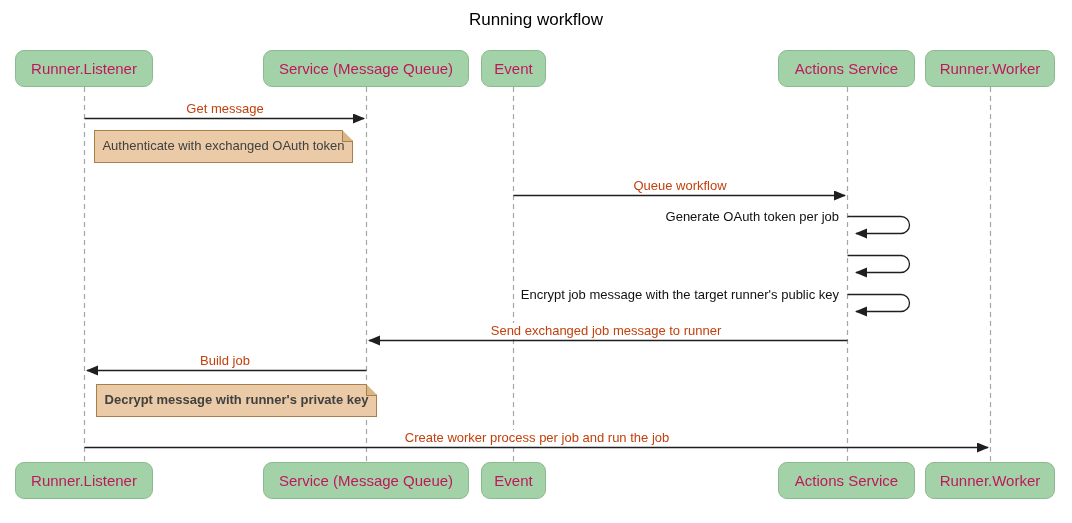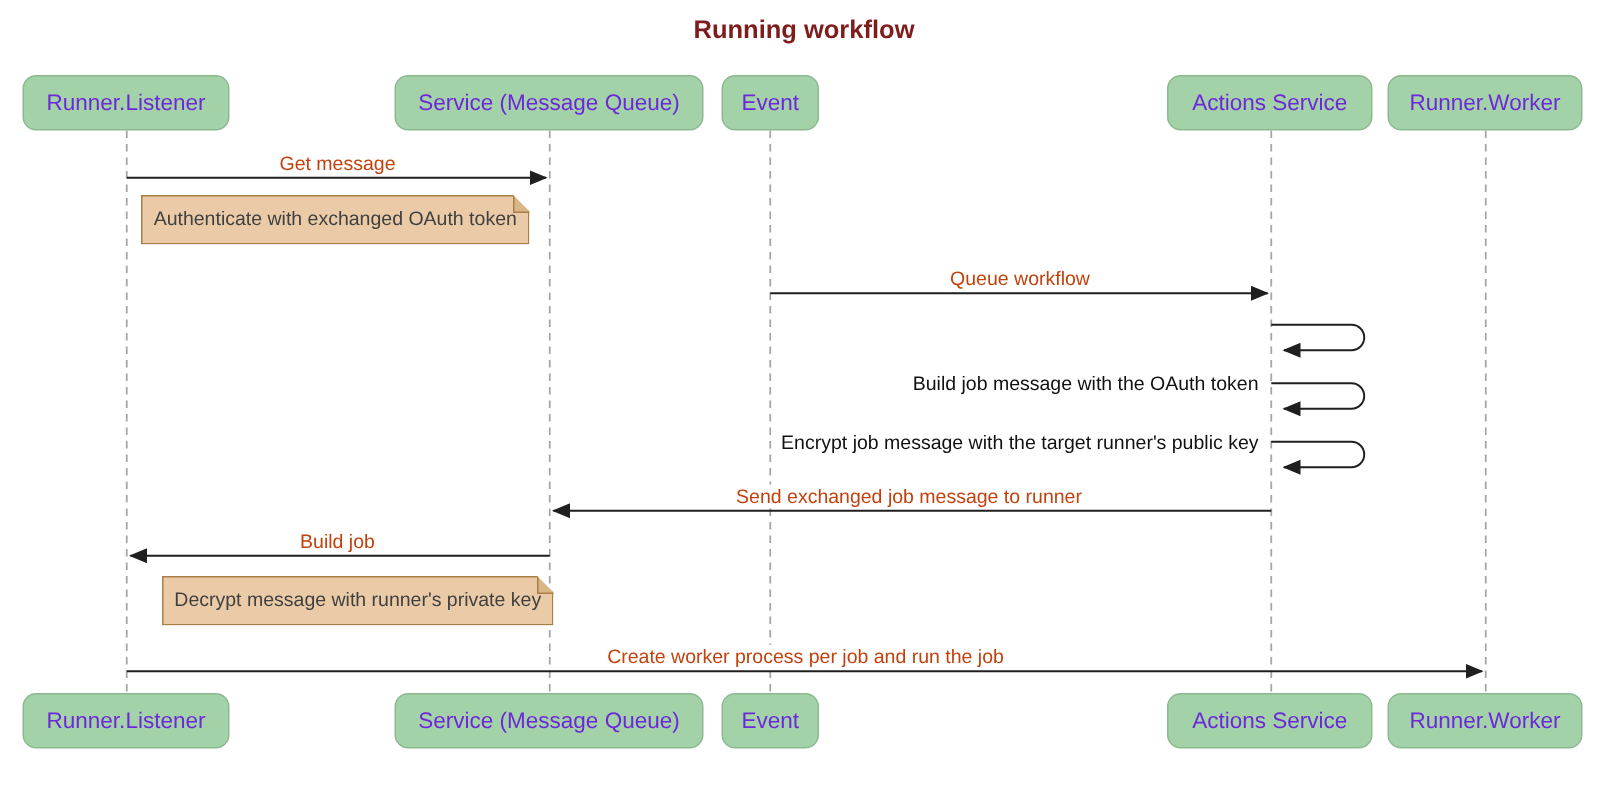--- a/index.html
+++ b/index.html
@@ -2,27 +2,27 @@
 <html><head>
 <meta charset="utf-8">
 <style>
   html,body { margin:0; padding:0; background:#ffffff; }
   .canvas {
     position:relative; width:1072px; height:523px; background:#ffffff;
     font-family:"Liberation Sans", sans-serif; color:#111; overflow:hidden;
   }
   .title {
     position:absolute; left:0; right:0; top:10px; text-align:center;
-    font-size:17px; font-weight:bold; color:#7f1d1d;
+    font-size:17px; font-weight:normal; color:#000000;
   }
   .actor {
     position:absolute; height:37px; box-sizing:border-box;
     background:#A4D2A8; border:1px solid #8CBA90; border-radius:9px;
     display:flex; align-items:center; justify-content:center;
-    font-size:15px; color:#6d28d9; white-space:nowrap;
+    font-size:15px; color:#be185d; white-space:nowrap;
   }
   .svg-layer { position:absolute; left:0; top:0; }
   .msg-label {
     position:absolute; transform:translateX(-50%);
     font-size:13px; line-height:15px; color:#c2410c; white-space:nowrap;
     background:#ffffff; padding:0 3px;
   }
   .loop-label {
     position:absolute; font-size:13px; line-height:16px; color:#111;
     white-space:nowrap; text-align:right; background:#ffffff; padding:0 3px;
@@ -101,28 +101,28 @@
     </div>
   <div class="actor" style="left:778px; top:462px; width:137px;">
       <span>Actions Service</span>
     </div>
   <div class="actor" style="left:925px; top:462px; width:130px;">
       <span>Runner.Worker</span>
     </div>
 
   <div class="msg-label" style="left:225px; top:101px;">Get message</div>
   <div class="msg-label" style="left:680px; top:178px;">Queue workflow</div>
-  <div class="loop-label" style="right:230px; top:248px;">Build job message with the OAuth token</div>
+  <div class="loop-label" style="right:230px; top:209px;">Generate OAuth token per job</div>
   <div class="loop-label" style="right:230px; top:287px;">Encrypt job message with the target runner's public key</div>
   <div class="msg-label" style="left:606px; top:323px;">Send exchanged job message to runner</div>
   <div class="msg-label" style="left:225px; top:353px;">Build job</div>
   <div class="msg-label" style="left:537px; top:430px;">Create worker process per job and run the job</div>
 
   <div class="note" style="left:94px; top:130px; width:259px;">
     <span>Authenticate with exchanged OAuth token</span>
     <span class="fold"></span>
   </div>
-  <div class="note" style="left:108px; top:384px; width:261px;">
+  <div class="note" style="left:96px; top:384px; width:281px;font-weight:bold;">
     <span>Decrypt message with runner's private key</span>
     <span class="fold"></span>
   </div>
 
 </div>
 
 </body></html>

